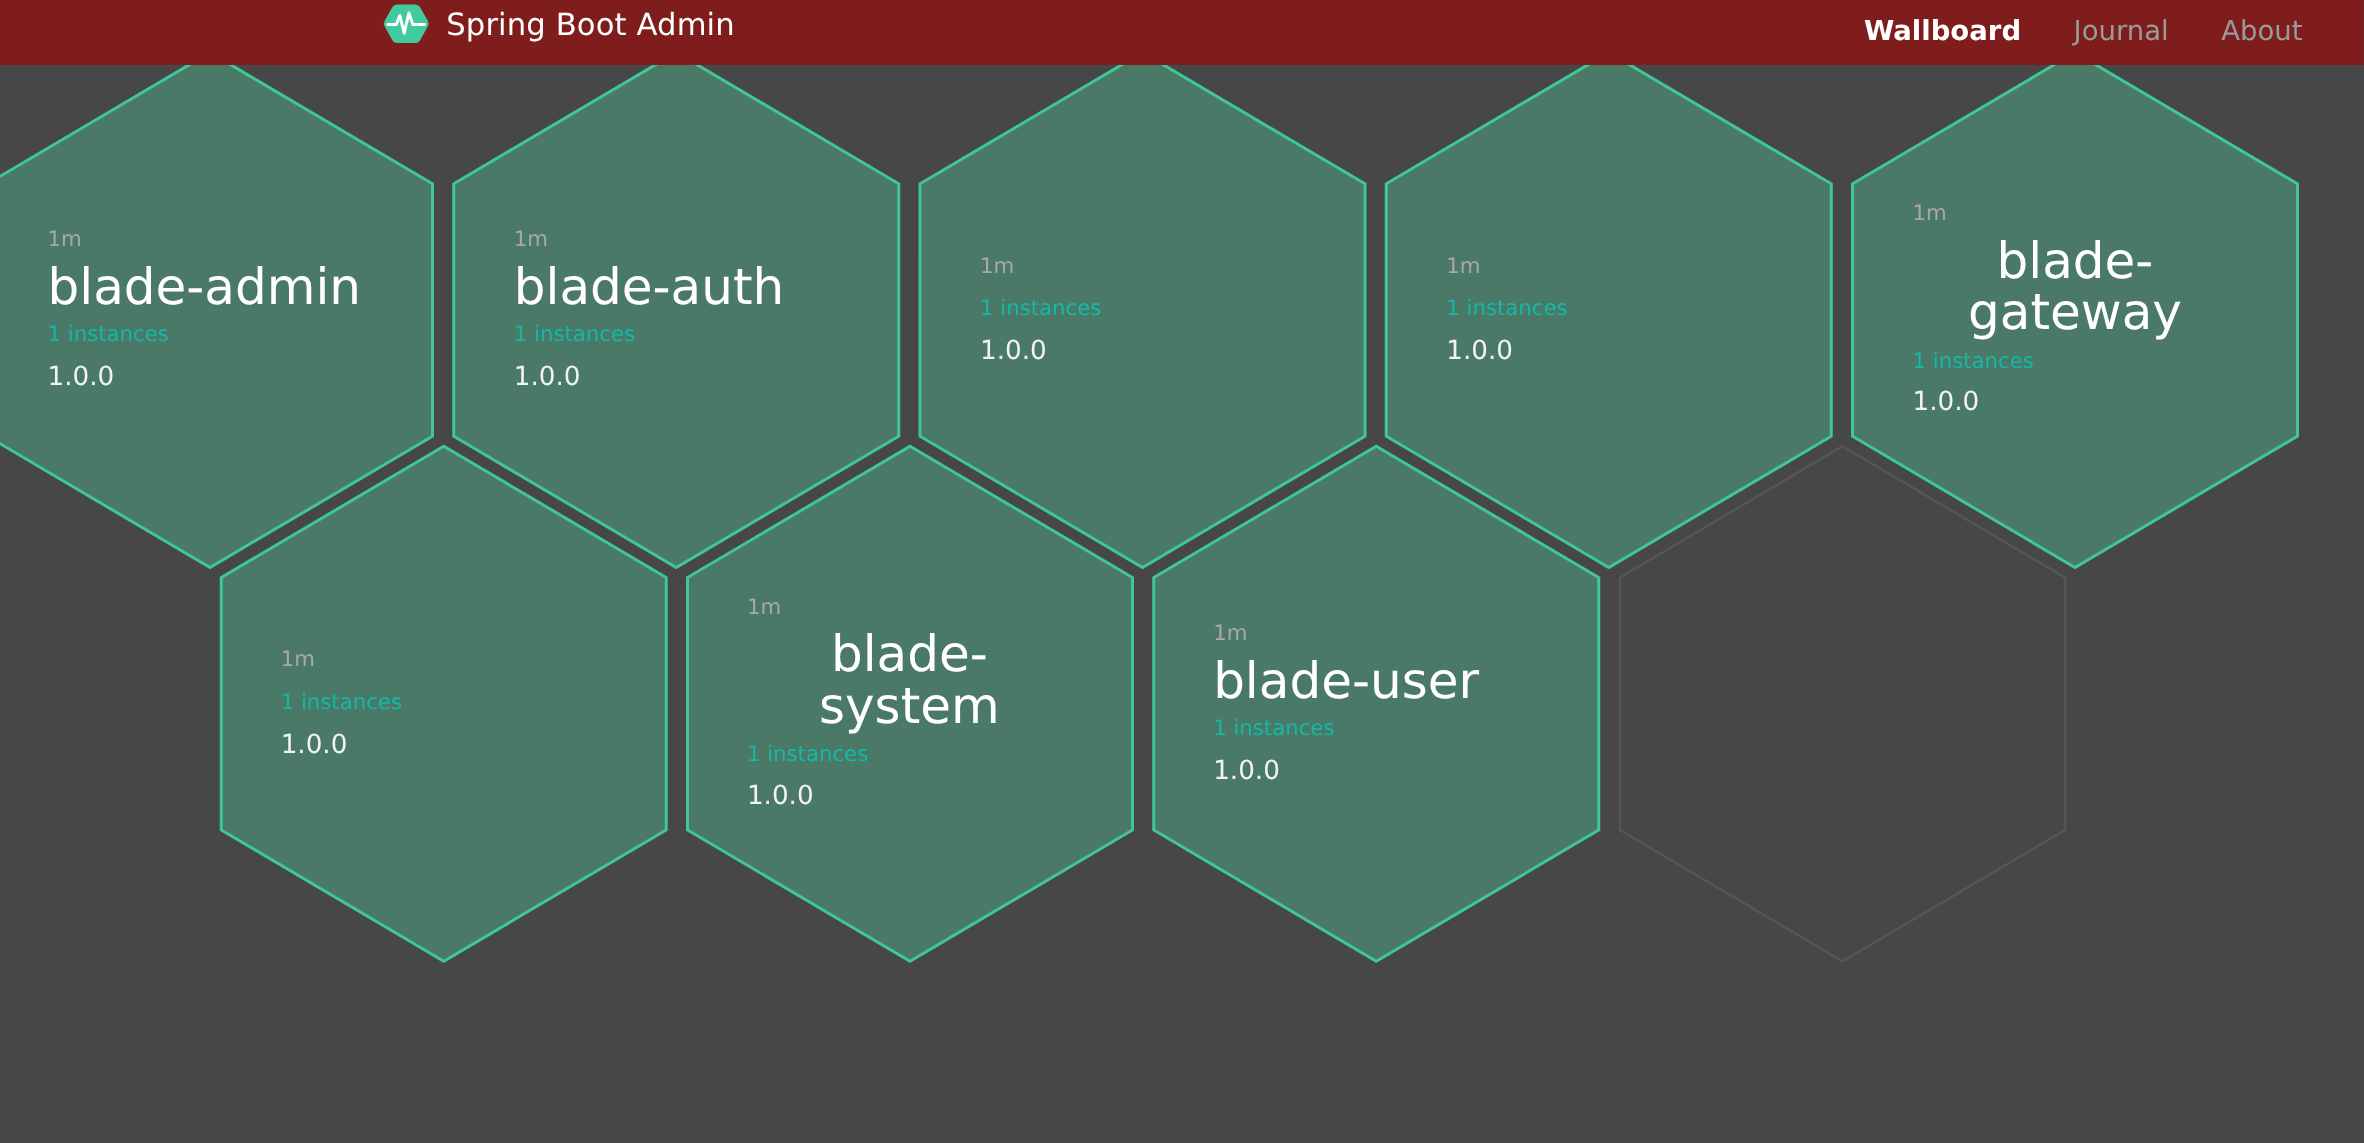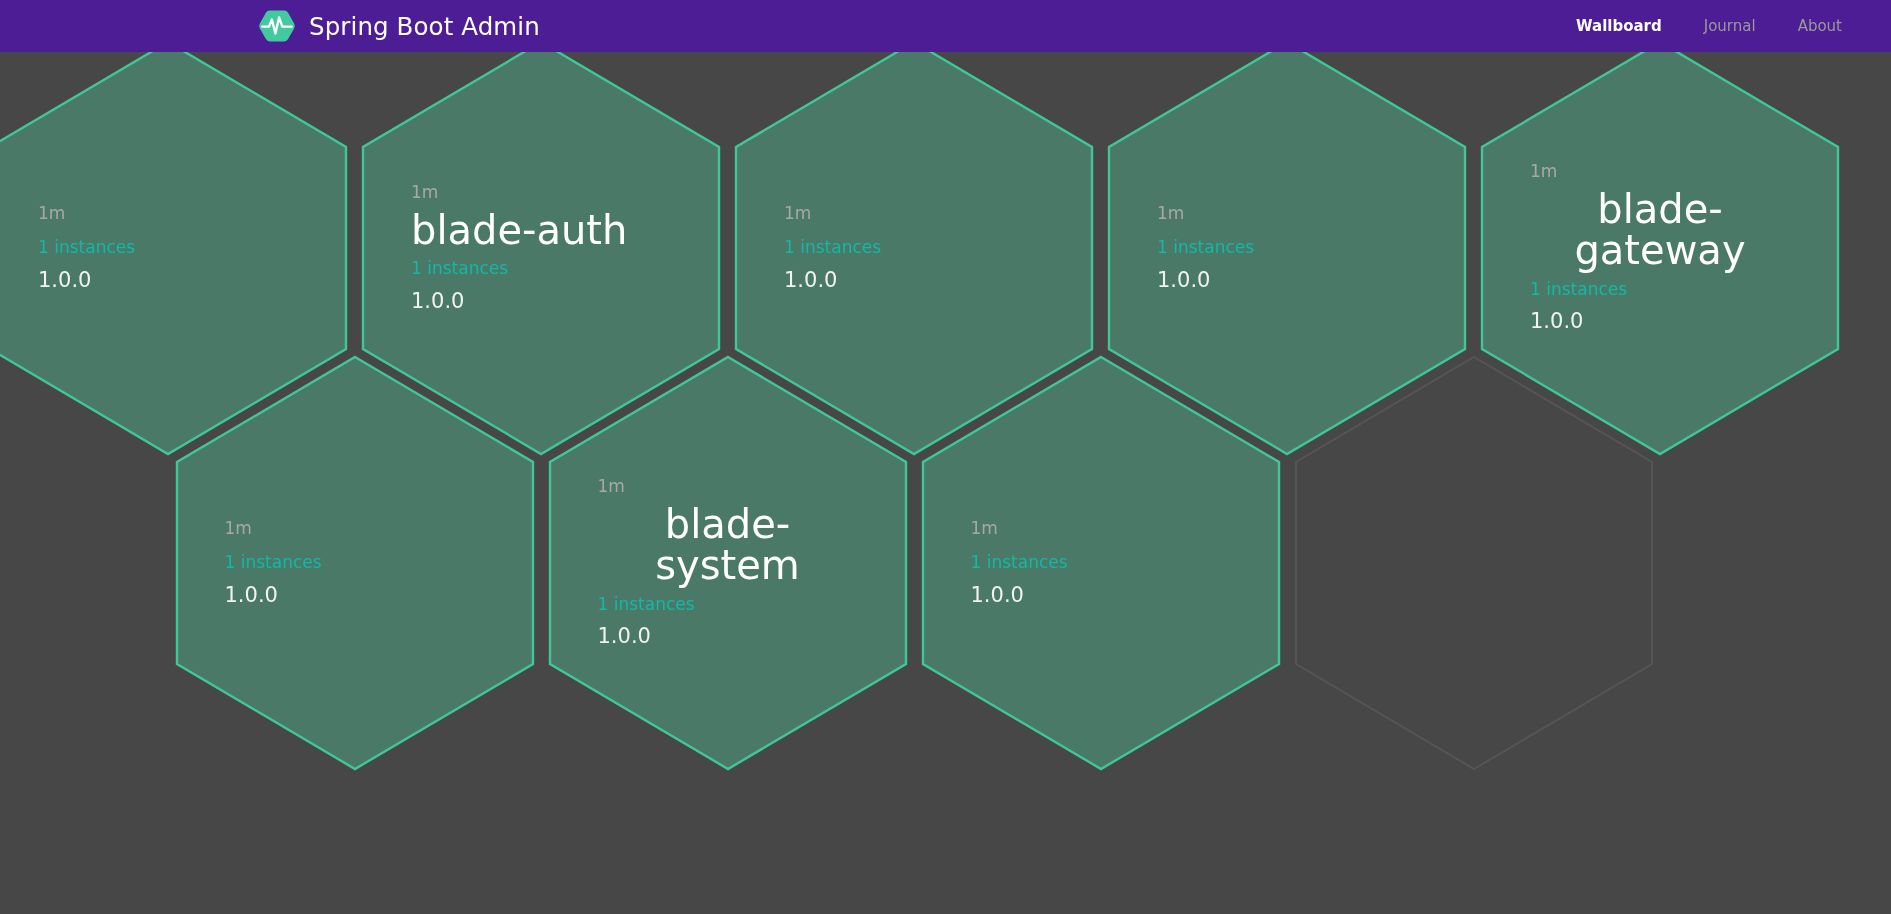--- a/index.html
+++ b/index.html
@@ -16,24 +16,25 @@
     font-family: "DejaVu Sans", "Liberation Sans", sans-serif;
     -webkit-font-smoothing: antialiased;
   }
 
   
   .navbar {
     position: absolute;
     top: 0; left: 0;
     width: 1891px;
     height: 52px;
-    background: #4c1d95;
-    display: flex;
-    align-items: center;
+    background: #7f1d1d;
+    display: flex;
+    align-items: flex-start;
     z-index: 50;
+    padding-left: 48px;
   }
 
   .brand {
     display: flex;
     align-items: center;
     gap: 13px;
     margin-left: 258px;
     text-decoration: none;
     cursor: pointer;
   }
@@ -56,21 +57,21 @@
   .nav-links {
     margin-left: auto;
     margin-right: 28px;
     display: flex;
     align-items: center;
     gap: 0px;
   }
 
   .nav-link {
     color: #9a9a9a;
-    font-size: 15px;
+    font-size: 22px;
     font-weight: 400;
     text-decoration: none;
     padding: 0 21px;
     line-height: 52px;
     white-space: nowrap;
     cursor: pointer;
   }
   .nav-link.is-active {
     color: #ffffff;
     font-weight: 700;
@@ -190,20 +191,21 @@
 </div>
 
 <div class="wallboard">
   <div class="hex-layer" id="hex-layer">
       <div class="hex" style="left: -14px; top: -14px;">
         <svg viewBox="0 0 364 420">
           <polygon points="182,4 360,109 360,311 182,416 4,311 4,109" class="hex-poly"></polygon>
         </svg>
         <div class="hex-content">
           <div class="hex-uptime">1m</div>
+          <div class="hex-name">blade-admin</div>
           <div class="hex-instances">1 instances</div>
           <div class="hex-version">1.0.0</div>
         </div>
       </div>
       <div class="hex" style="left: 359px; top: -14px;">
         <svg viewBox="0 0 364 420">
           <polygon points="182,4 360,109 360,311 182,416 4,311 4,109" class="hex-poly"></polygon>
         </svg>
         <div class="hex-content">
           <div class="hex-uptime">1m</div>
@@ -263,20 +265,21 @@
           <div class="hex-instances">1 instances</div>
           <div class="hex-version">1.0.0</div>
         </div>
       </div>
       <div class="hex" style="left: 918.5px; top: 301px;">
         <svg viewBox="0 0 364 420">
           <polygon points="182,4 360,109 360,311 182,416 4,311 4,109" class="hex-poly"></polygon>
         </svg>
         <div class="hex-content">
           <div class="hex-uptime">1m</div>
+          <div class="hex-name">blade-user</div>
           <div class="hex-instances">1 instances</div>
           <div class="hex-version">1.0.0</div>
         </div>
       </div>
       <div class="hex is-empty" style="left: 1291.5px; top: 301px;">
         <svg viewBox="0 0 364 420">
           <polygon points="182,4 360,109 360,311 182,416 4,311 4,109" class="hex-poly"></polygon>
         </svg>
       </div>
     </div>

